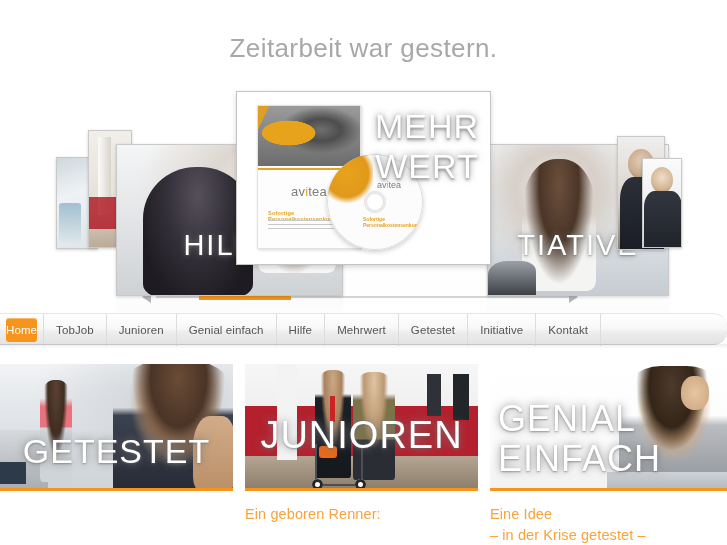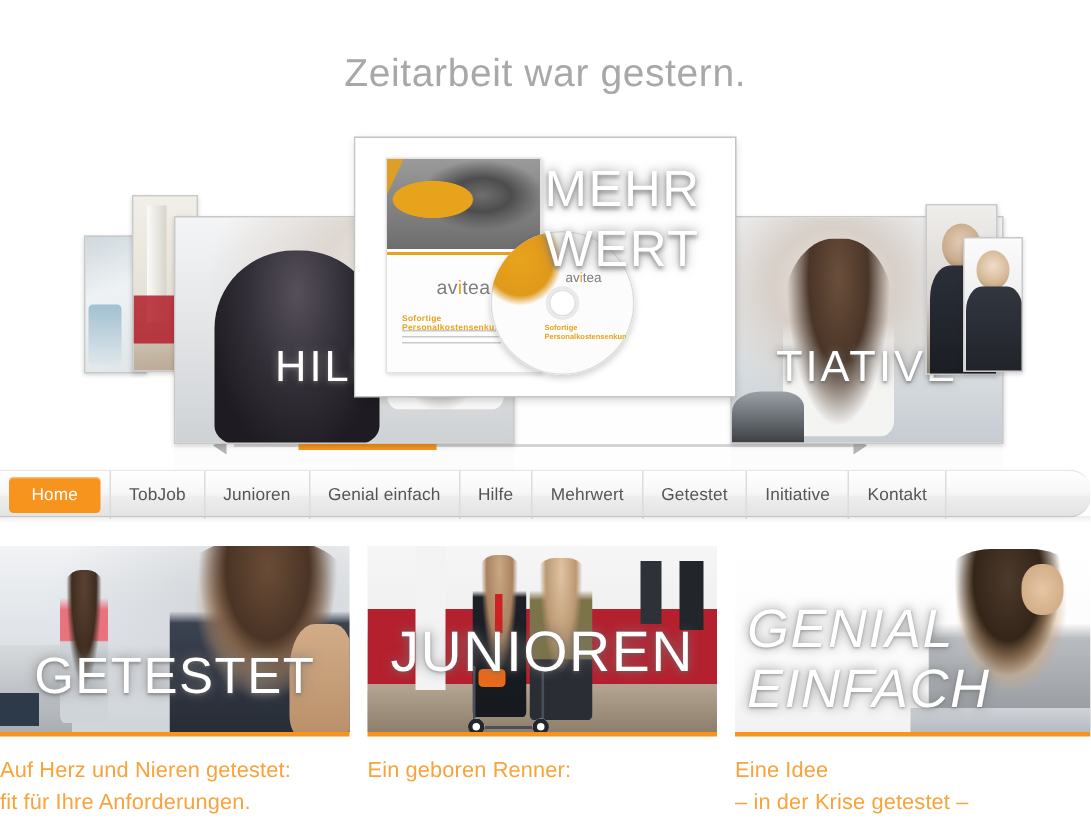--- a/index.html
+++ b/index.html
@@ -188,21 +188,21 @@
     position:absolute; left:50px; top:26px; font-size:9px; color:#7d7d7d;
   }
   .cd .cdlogo i { color:#e8a31d; font-style:normal; }
   .cd .cdsub {
     position:absolute; left:36px; top:62px; font-size:5px; color:#e8a31d; font-weight:bold;
   }
 
   .s-mehr .cap-mehr {
     position:absolute; left: 122px; top: 10px; width: 128px;
     color:#ffffff; font-size: 34px; font-weight: 300; line-height: 1.18;
-    letter-spacing: 1px; text-align: left;
+    letter-spacing: 1px; text-align: center;
     text-shadow: 0 0 7px rgba(130,130,130,.95), 0 2px 3px rgba(110,110,110,.7);
   }
 
   
   .slide.s-init {
     left: 487px; top: 52px; width: 182px; height: 152px;
     z-index: 3;
   }
   .s-init .img {
     position:absolute; inset:0;
@@ -331,21 +331,21 @@
     cursor:pointer;
     letter-spacing:.1px;
     white-space:nowrap;
   }
   .nav-item.active {
     background:#f7941d;
     color:#ffffff;
     border-right:none;
     border-radius:3px;
     margin: 4px 0 4px 6px;
-    padding: 0 15px;
+    padding: 0 0;
     box-shadow: inset 0 1px 0 rgba(255,255,255,.35);
   }
   .nav-item.first-sep { border-left:1px solid #dcdcdc; margin-left:6px; }
 
   
   .panels {
     position:absolute; left:0; top:364px; width:727px; height:181px;
   }
   .panel { position:absolute; top:0; width:233px; }
   .panel.p1 { left:0; }
@@ -462,21 +462,20 @@
   }
   .messe .floor {
     position:absolute; left:0; bottom:0; width:100%; height:28px;
     background: linear-gradient(180deg,#b0a18e,#8d7f6c);
   }
   .messe .ovl { top:50px; font-size:38px; }
 
   
   .pic.genial {
     background: linear-gradient(180deg,#ffffff 0%, #fbfbfb 70%, #f2f2f2 100%);
-    font-style: italic;
   }
   .genial .guy {
     position:absolute; right:-2px; top:2px; width:110px; height:124px;
     background:
       radial-gradient(ellipse at 48% 16%, #4d3a2c 0%, #332518 28%, rgba(0,0,0,0) 44%),
       radial-gradient(ellipse at 50% 30%, #e2bf9b 0%, #cfa77f 28%, rgba(0,0,0,0) 48%),
       linear-gradient(180deg, rgba(0,0,0,0) 40%, #b9bcc0 48%, #8f949a 100%);
     border-radius: 38% 38% 6% 6% / 32% 32% 4% 4%;
   }
   .genial .hand {
@@ -613,24 +612,20 @@
     <div class="panel p1">
       <div class="pic gym">
         <div class="mach"></div>
         <div class="mach2"></div>
         <div class="woman"></div>
         <div class="man"></div>
         <div class="arm"></div>
         <div class="ovl">GETESTET</div>
       </div>
       <div class="bar"></div>
-      <div class="ptext">
-        <div>Auf Herz und Nieren getestet:</div>
-        <div>fit für Ihre Anforderungen.</div>
-      </div>
     </div>
 
     <div class="panel p2">
       <div class="pic messe">
         <div class="redwall"></div>
         <div class="whitecol"></div>
         <div class="far1"></div>
         <div class="far2"></div>
         <div class="floor"></div>
         <div class="m1"></div>

